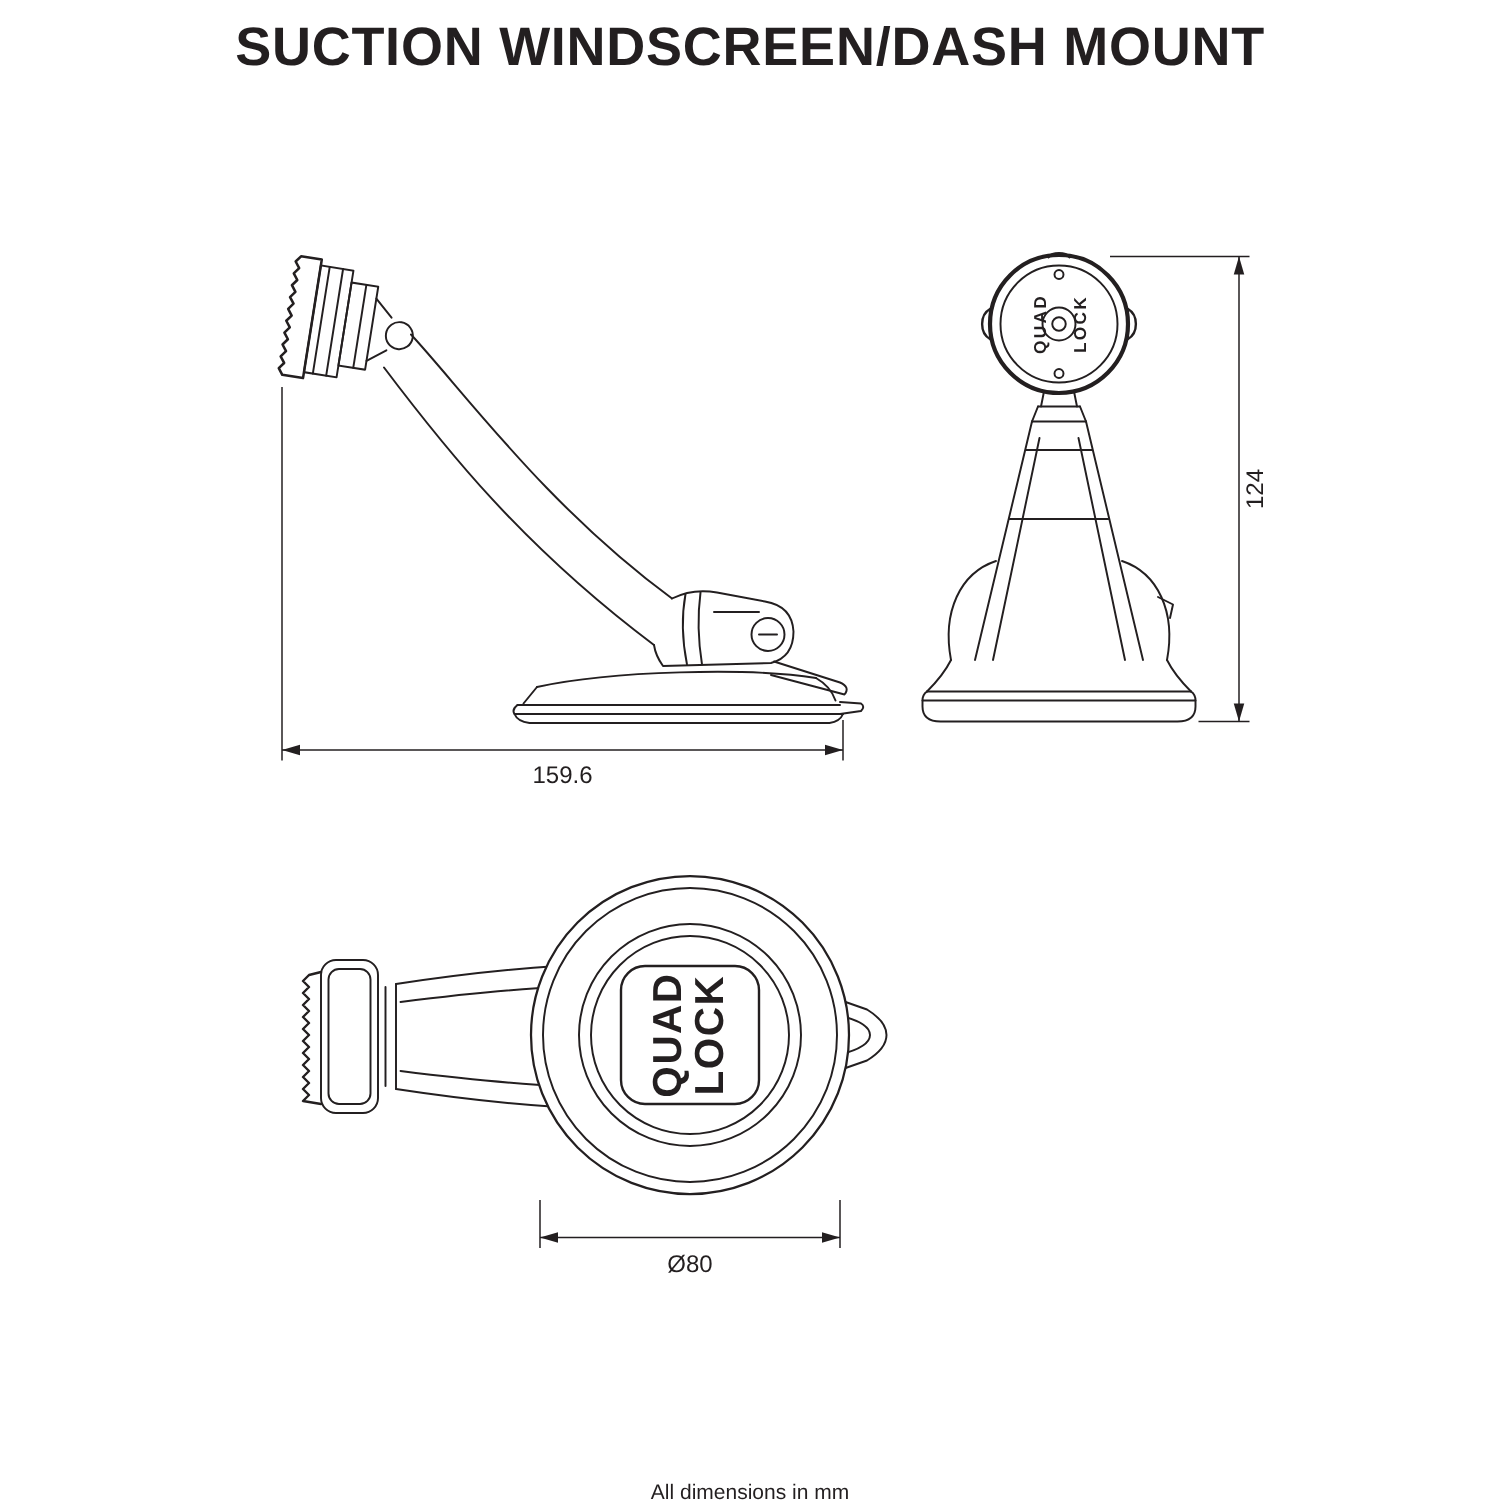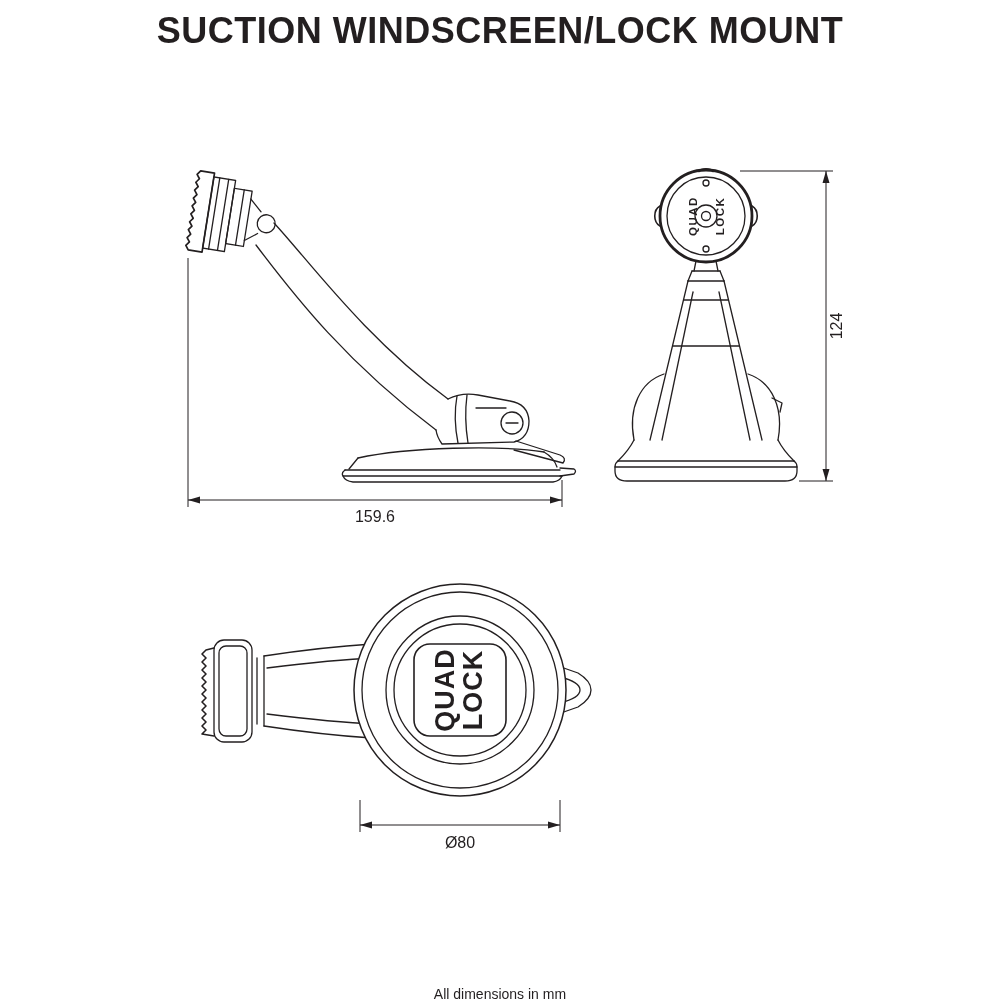--- a/index.html
+++ b/index.html
@@ -16,21 +16,21 @@
                    font-family:"Liberation Sans",sans-serif;}
   .logo-text-large{font-size:27px;font-weight:bold;letter-spacing:1px;fill:#231f20;
                    font-family:"Liberation Sans",sans-serif;}
   .footer{position:absolute;top:986px;left:0;width:1000px;text-align:center;font-size:14px;}
 </style>
 </head>
 <body>
 
 <div class="page">
 
-  <div class="title">SUCTION WINDSCREEN/LOCK MOUNT</div>
+  <div class="title">SUCTION WINDSCREEN/DASH MOUNT</div>
 
   <svg id="side-view" class="drawing" width="420" height="380" viewBox="0 0 420 380">
     <g stroke="#231f20" fill="none" stroke-width="1.3" stroke-linecap="round" stroke-linejoin="round">
       <g transform="rotate(9 60 66)">
         <path stroke-width="1.7" d="M38,26 L24,26 L21,30 L24,34 L21,38 L24,42 L21,46 L24,50 L21,54 L24,58 L21,62 L24,66 L21,70 L24,74 L21,78 L24,82 L21,86 L24,90 L21,94 L24,98 L21,102 L24,106 L38,106 Z"></path>
         <rect x="38" y="30" width="22" height="72"></rect>
         <line x1="44" y1="30" x2="44" y2="102"></line>
         <line x1="53" y1="30" x2="53" y2="102"></line>
         <rect x="60" y="38" width="18" height="56"></rect>
         <line x1="70" y1="38" x2="70" y2="94"></line>

